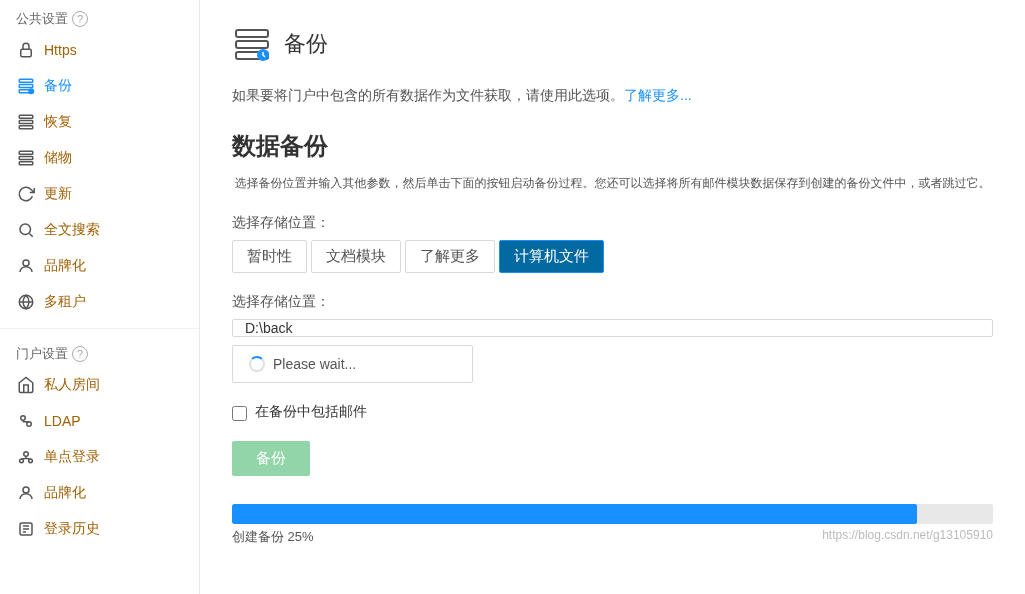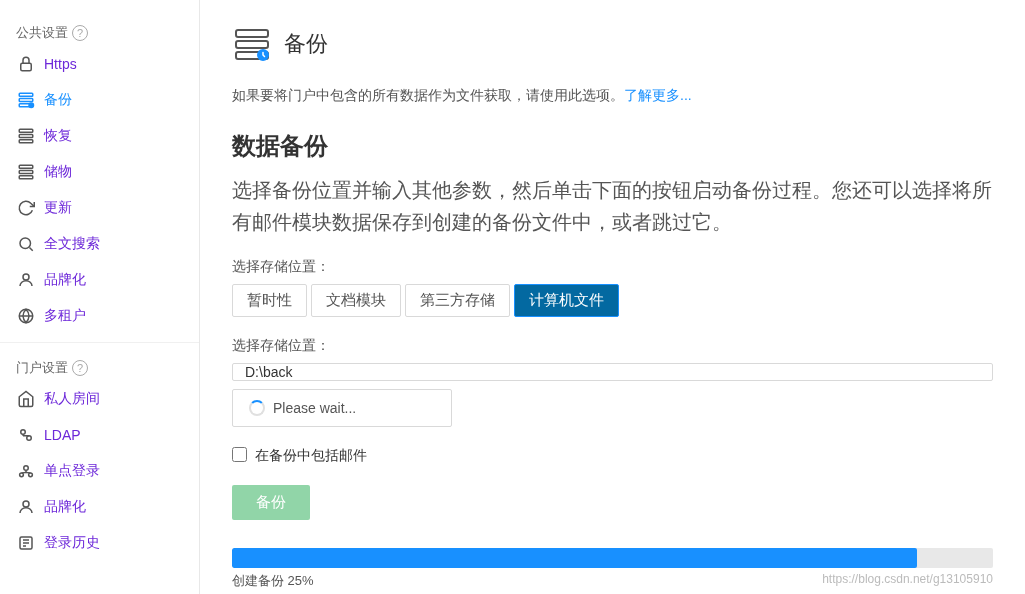--- a/index.html
+++ b/index.html
@@ -13,21 +13,21 @@
       width: 1025px;
       overflow: hidden;
     }
 
     
     .sidebar {
       width: 200px;
       min-width: 200px;
       background: #fff;
       border-right: 1px solid #e8e8e8;
-      padding: 16px 0;
+      padding: 2px 0;
       overflow-y: auto;
     }
     .sidebar-section-title {
       font-size: 13px;
       color: #666;
       padding: 8px 16px 4px 16px;
       display: flex;
       align-items: center;
       gap: 4px;
     }
@@ -41,21 +41,21 @@
       border: 1px solid #aaa;
       font-size: 11px;
       color: #aaa;
       cursor: pointer;
     }
     .sidebar-item {
       display: flex;
       align-items: center;
       padding: 8px 16px;
       cursor: pointer;
-      color: #6d28d9;
+      color: #a16207;
       gap: 8px;
       font-size: 14px;
     }
     .sidebar-item.active { color: #1890ff; }
     .sidebar-item .item-icon {
       width: 20px;
       height: 20px;
       display: flex;
       align-items: center;
       justify-content: center;
@@ -102,24 +102,25 @@
       color: #1890ff;
       text-decoration: none;
     }
     .section-title {
       font-size: 24px;
       font-weight: 600;
       color: #333;
       margin-bottom: 12px;
     }
     .section-desc {
-      font-size: 20px;
+      font-size: 12px;
       color: #555;
       margin-bottom: 20px;
       line-height: 1.6;
+      text-align: center;
     }
     .form-label {
       font-size: 14px;
       color: #555;
       margin-bottom: 8px;
     }
     .storage-buttons {
       display: flex;
       gap: 4px;
       margin-bottom: 20px;
@@ -156,38 +157,38 @@
     }
     .please-wait-box {
       display: flex;
       align-items: center;
       gap: 8px;
       background: #fff;
       border: 1px solid #d9d9d9;
       border-radius: 2px;
       padding: 0 16px;
       height: 38px;
-      width: 220px;
+      width: 241px;
       color: #555;
       font-size: 14px;
     }
     .spinner {
       width: 16px;
       height: 16px;
       border: 2px solid #e0e0e0;
       border-top-color: #1890ff;
       border-radius: 50%;
       animation: spin 0.8s linear infinite;
     }
     @keyframes spin {
       to { transform: rotate(360deg); }
     }
     .checkbox-row {
       display: flex;
-      align-items: flex-start;
+      align-items: flex-end;
       gap: 8px;
       margin-bottom: 20px;
     }
     .checkbox-row input[type="checkbox"] {
       width: 15px;
       height: 15px;
     }
     .backup-btn {
       background: #91d5a8;
       border: none;
@@ -417,21 +418,21 @@
   <h2 class="section-title">数据备份</h2>
   <p class="section-desc">选择备份位置并输入其他参数，然后单击下面的按钮启动备份过程。您还可以选择将所有邮件模块数据保存到创建的备份文件中，或者跳过它。</p>
 
   
   <div class="form-label">选择存储位置：</div>
 
   
   <div class="storage-buttons">
     <button class="storage-btn">暂时性</button>
     <button class="storage-btn">文档模块</button>
-    <button class="storage-btn">第三方存储</button>
+    <button class="storage-btn">了解更多</button>
     <button class="storage-btn active">计算机文件</button>
   </div>
 
   
   <div class="form-label">选择存储位置：</div>
 
   
   <div class="path-row">
     <input type="text" class="path-input" value="D:\back" style="">
     <div class="please-wait-box">

